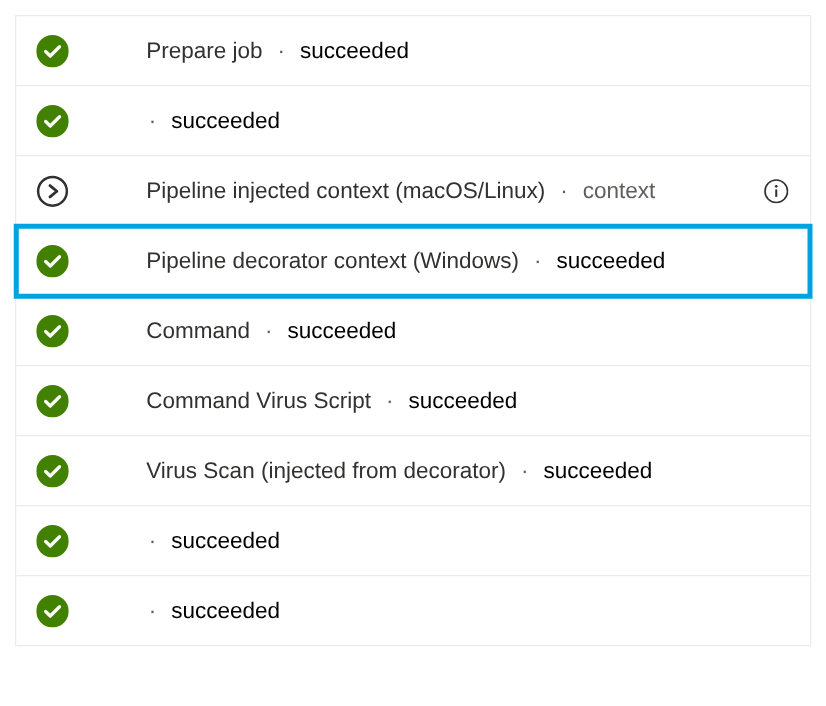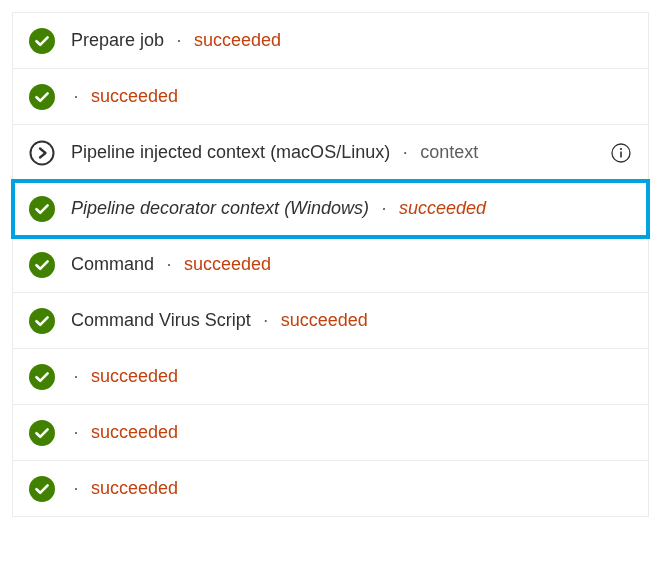--- a/index.html
+++ b/index.html
@@ -23,52 +23,52 @@
       padding: 14px 16px;
       border-bottom: 1px solid #edebe9;
       gap: 16px;
       min-height: 56px;
       position: relative;
     }
     .step-row.highlighted {
       outline: 4px solid #00a3e0;
       outline-offset: -2px;
       z-index: 2;
-      font-style: italic;
     }
     .icon-wrap {
       display: flex;
       align-items: center;
       justify-content: center;
       width: 26px;
       height: 26px;
       flex-shrink: 0;
     }
     .step-name {
       color: #323130;
       font-weight: 400;
       white-space: nowrap;
     }
     .sep {
       color: #605e5c;
       margin: 0 2px;
     }
     .status-succeeded {
-      color: #c2410c;
+      color: #000000;
       font-weight: 400;
     }
     .status-skipped {
       color: #605e5c;
       font-weight: 400;
     }
     .text-block {
       display: flex;
       align-items: flex-start;
       gap: 10px;
       flex: 1;
+      margin-left: 46px;
     }
     .info-icon-wrap {
       margin-left: auto;
       display: flex;
       align-items: center;
       justify-content: center;
       width: 22px;
       height: 22px;
     }
   </style>
@@ -161,20 +161,21 @@
       </span>
     </div>
     <div class="step-row">
       <span class="icon-wrap">
         <svg width="26" height="26" viewBox="0 0 26 26">
           <circle cx="13" cy="13" r="13" fill="#428000"></circle>
           <path d="M7.5 13.2 L11.2 16.8 L18.6 9.4" stroke="#ffffff" stroke-width="2.6" fill="none" stroke-linecap="round" stroke-linejoin="round"></path>
         </svg>
       </span>
       <span class="text-block">
+        <span class="step-name">Virus Scan (injected from decorator)</span>
         <span class="sep">·</span>
         <span class="status-succeeded">succeeded</span>
       </span>
     </div>
     <div class="step-row">
       <span class="icon-wrap">
         <svg width="26" height="26" viewBox="0 0 26 26">
           <circle cx="13" cy="13" r="13" fill="#428000"></circle>
           <path d="M7.5 13.2 L11.2 16.8 L18.6 9.4" stroke="#ffffff" stroke-width="2.6" fill="none" stroke-linecap="round" stroke-linejoin="round"></path>
         </svg>

